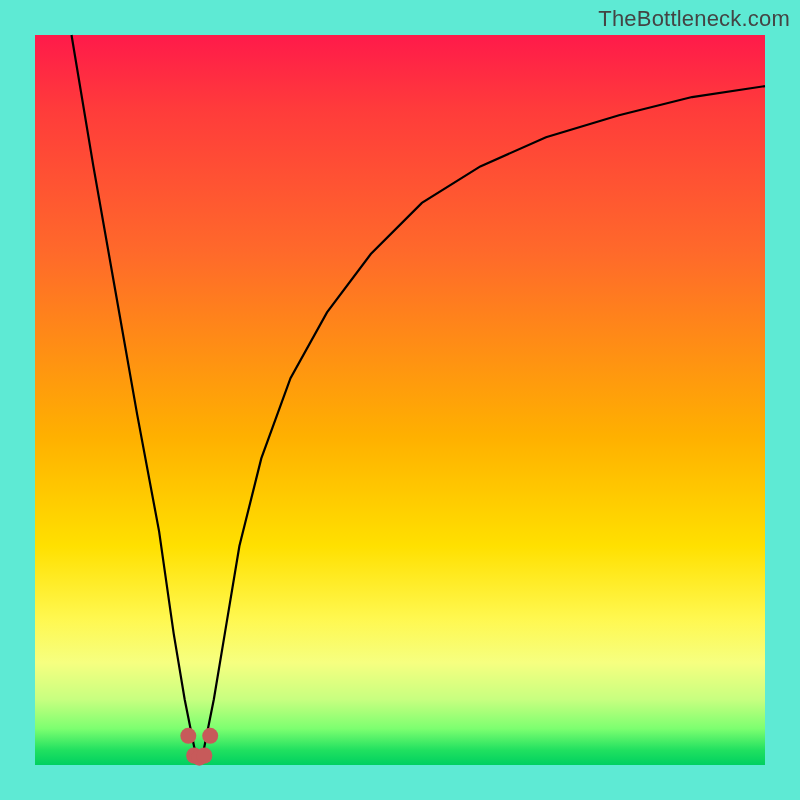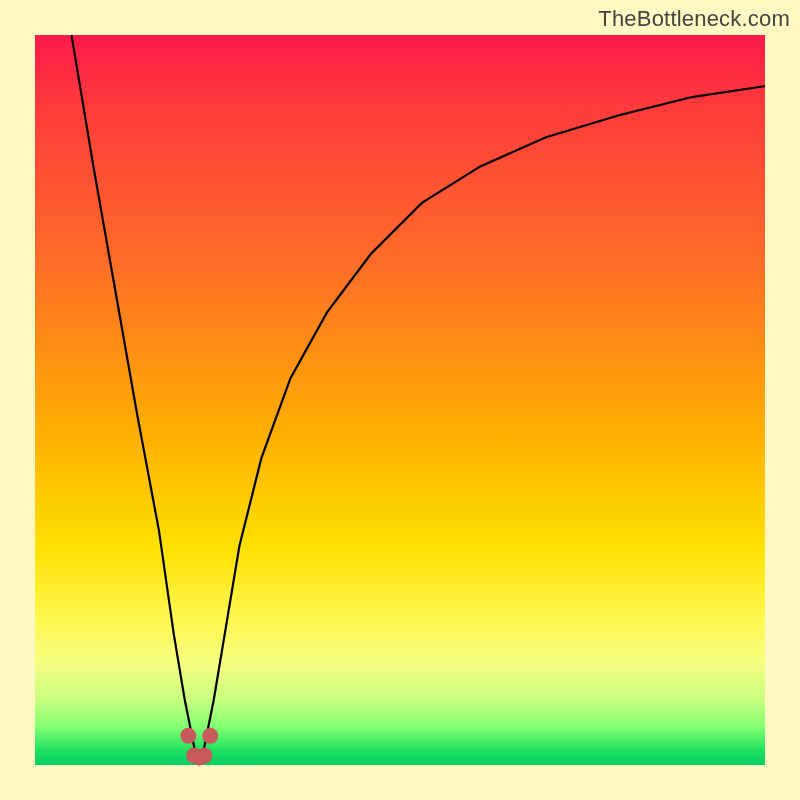--- a/index.html
+++ b/index.html
@@ -10,21 +10,21 @@
     background: #000;
     overflow: hidden;
     font-family: Arial, Helvetica, sans-serif;
   }
   .frame {
     position: absolute;
     left: 0;
     top: 0;
     width: 800px;
     height: 800px;
-    background: #fef9c3;
+    background: #5eead4;
   }
   .plot {
     position: absolute;
     left: 35px;
     top: 35px;
     width: 730px;
     height: 730px;
     
     background: linear-gradient(
       to bottom,

